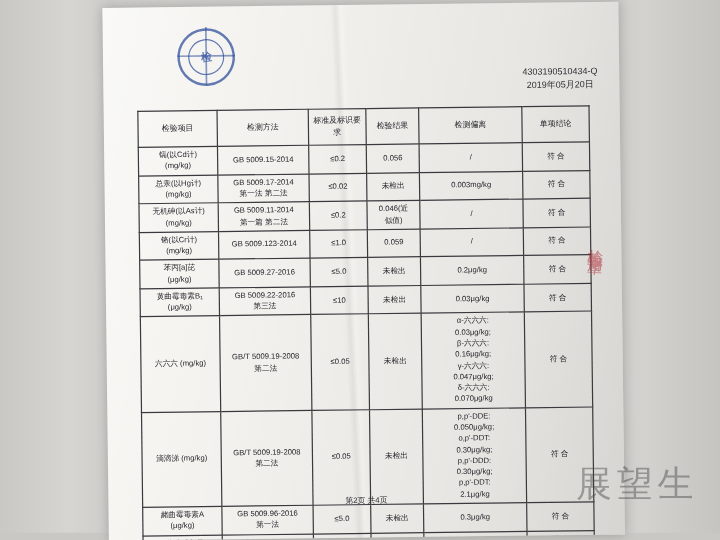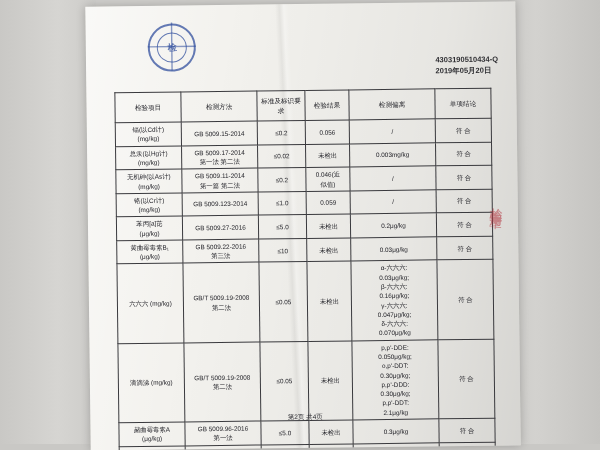--- a/index.html
+++ b/index.html
@@ -58,24 +58,23 @@
     width:28px;height:28px;border:1px solid #2b4a9b;border-radius:50%;
     display:flex;align-items:center;justify-content:center;
     font-size:9px;font-weight:bold;
   }
   .stamp-cross{
     position:absolute;left:58px;top:14px;width:56px;height:54px;
     opacity:.55;
   }
 
   .doc-no{
-    position:absolute;right:18px;top:52px;text-align:left;
+    position:absolute;right:18px;top:52px;text-align:center;
     font-size:7.5px;color:#2f2f33;line-height:1.5;
     font-family:"Liberation Sans", sans-serif;
-    font-weight:bold;
   }
 
   table.rpt{
     position:absolute;left:28px;top:86px;
     width:376px;
     border-collapse:collapse;
     table-layout:fixed;
   }
   table.rpt td, table.rpt th{
     border:1px solid #3a3a3e;
@@ -284,14 +283,15 @@
         </tr>
       </tbody>
     </table>
 
     <div class="redmark">检验专用章</div>
 
     <div class="footer">第2页 共4页</div>
 
   </div>
 
+  <div class="watermark">展望生</div>
 
 </div>
 
 </body></html>

